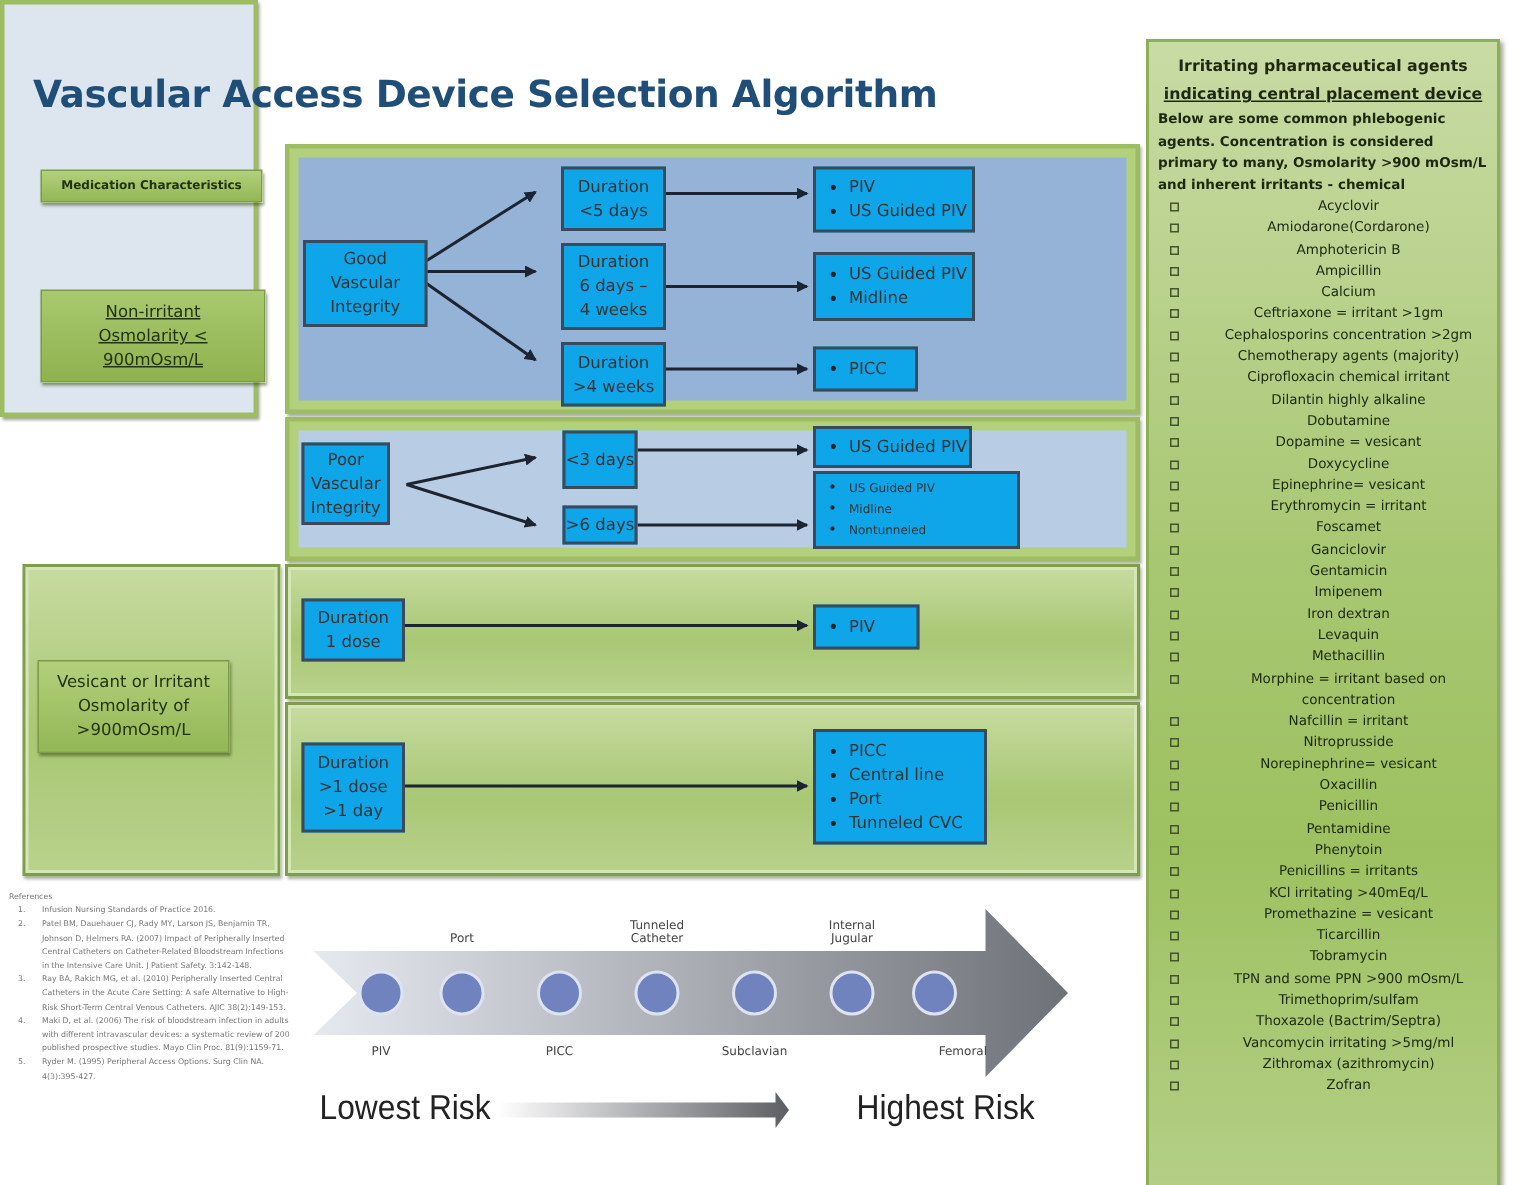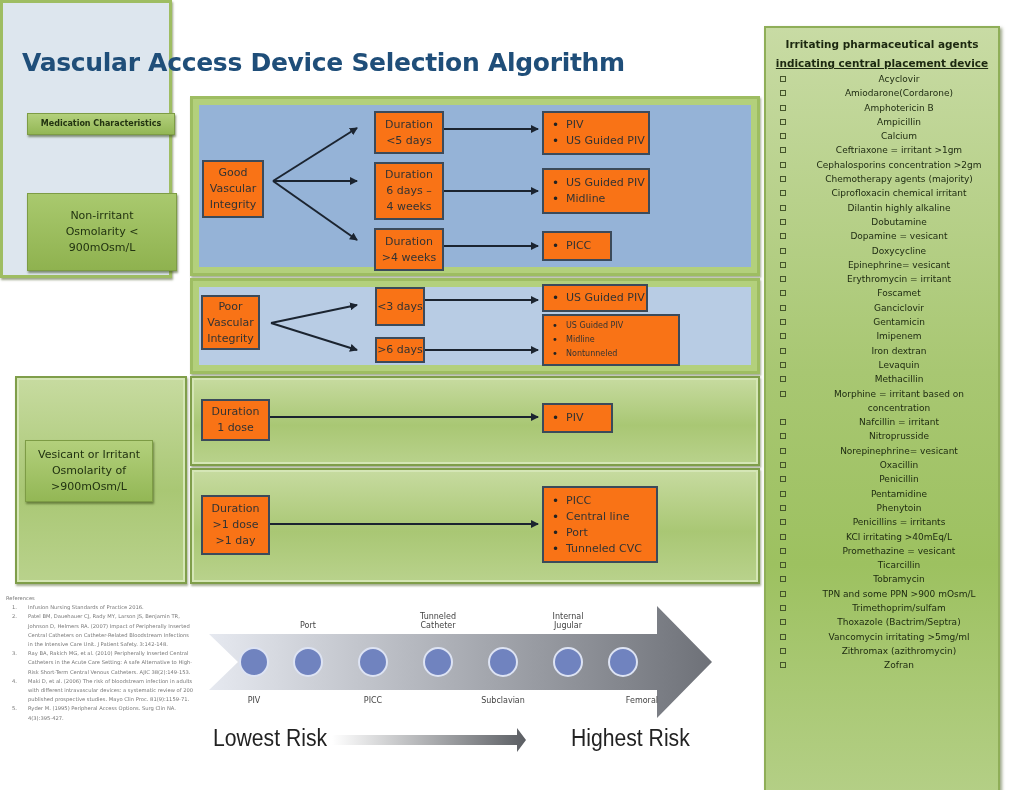--- a/index.html
+++ b/index.html
@@ -37,21 +37,21 @@
   .blue-panel-inner { position: absolute; left: 6px; top: 6px; right: 6px; bottom: 6px; }
   .good-panel { left: 190px; top: 96px; width: 570px; height: 180px; }
   .good-panel .blue-panel-inner { background: #95b3d7; }
   .poor-panel { left: 190px; top: 278px; width: 570px; height: 96px; }
   .poor-panel .blue-panel-inner { background: #b8cce4; }
 
   .dose1-panel { left: 190px; top: 376px; width: 570px; height: 90px; }
   .dosen-panel { left: 190px; top: 468px; width: 570px; height: 116px; }
 
   .box {
-    position: absolute; background: #f97316; border: 2px solid #3b4a5a;
+    position: absolute; background: #0ea5e9; border: 2px solid #3b4a5a;
     display: flex; align-items: center; justify-content: center; text-align: center;
     font-size: 11px; line-height: 16px; color: #333;
   }
   .box.list { justify-content: flex-start; padding-left: 8px; text-align: left; }
   .box ul { list-style: none; }
   .box li { position: relative; padding-left: 14px; }
   .box li::before { content: "•"; position: absolute; left: 0; top: 0; font-size: 12px; color: #222; }
   .box.tiny { font-size: 8px; line-height: 14px; }
   .box.tiny li::before { font-size: 10px; }
 
@@ -82,21 +82,21 @@
   .risk-lbl { position: absolute; font-size: 8px; color: #444; text-align: center; line-height: 9px; }
   .risk-big { position: absolute; font-family: "Liberation Sans", sans-serif; font-size: 23px; color: #222; transform: scaleX(0.92); transform-origin: left; }
 </style>
 </head>
 <body>
 
 <div class="title">Vascular Access Device Selection Algorithm</div>
 
 <div class="med-char-panel"></div>
 <div class="label-green small" style="left:27px; top:113px; width:148px; height:22px;">Medication Characteristics</div>
-<div class="label-green" id="nonirritant" style="left:27px; top:193px; width:150px; height:78px; background:linear-gradient(180deg,#a9c96e 0%,#8fb24f 100%);">
+<div class="label-green" id="nonirritant" style="left:27px; top:193px; width:150px; height:62px; background:linear-gradient(180deg,#a9c96e 0%,#8fb24f 100%);text-decoration:underline;">
     <div>
       <div>Non-irritant</div>
       <div>Osmolarity &lt;</div>
       <div>900mOsm/L</div>
     </div>
   </div>
 
 <div class="gpanel ves-panel"></div>
 <div class="label-green" id="vesicant" style="left:25px; top:440px; width:128px; height:62px;">
     <div>
@@ -135,21 +135,21 @@
     <line x1="271" y1="323" x2="357" y2="305" marker-end="url(#ah)"></line>
     <line x1="271" y1="323" x2="357" y2="350" marker-end="url(#ah)"></line>
     <line x1="425" y1="300" x2="538" y2="300" marker-end="url(#ah)"></line>
     <line x1="425" y1="350" x2="538" y2="350" marker-end="url(#ah)"></line>
 
     <line x1="270" y1="417" x2="538" y2="417" marker-end="url(#ah)"></line>
     <line x1="270" y1="524" x2="538" y2="524" marker-end="url(#ah)"></line>
   </g>
 </svg>
 
-<div class="box" id="good-label" style="left:202px; top:160px; width:62px; height:58px;">
+<div class="box" id="good-label" style="left:202px; top:160px; width:83px; height:58px;">
     <div>
       <div>Good</div>
       <div>Vascular</div>
       <div>Integrity</div>
     </div>
   </div>
 <div class="box" id="g-d0" style="left:374px; top:111px; width:70px; height:43px;">
     <div>
       <div>Duration</div>
       <div>&lt;5 days</div>
@@ -295,20 +295,21 @@
       <div class="risk-lbl" style="left: 273px; width: 70px; top: 96px;">Subclavian</div>
       <div class="risk-lbl" style="left: 393px; width: 70px; top: 96px; text-align: right;">Femoral</div>
     </div>
   <div class="risk-big" style="left:18px; top:125px;">Lowest  Risk</div>
   <div class="risk-big" style="left:376px; top:125px;">Highest Risk</div>
 </div>
 
 <div class="agents-panel">
   <div class="agents-title">Irritating pharmaceutical agents</div>
   <div class="agents-sub">indicating central placement device</div>
+  <div class="agents-intro">Below are some common phlebogenic agents. Concentration is considered primary to many, Osmolarity &gt;900 mOsm/L and inherent irritants - chemical</div>
   <ul class="agents-list" id="agents-list">
       <li><span class="cb"></span><span>Acyclovir</span></li>
       <li><span class="cb"></span><span>Amiodarone(Cordarone)</span></li>
       <li><span class="cb"></span><span>Amphotericin B</span></li>
       <li><span class="cb"></span><span>Ampicillin</span></li>
       <li><span class="cb"></span><span>Calcium</span></li>
       <li><span class="cb"></span><span>Ceftriaxone = irritant &gt;1gm</span></li>
       <li><span class="cb"></span><span>Cephalosporins concentration &gt;2gm</span></li>
       <li><span class="cb"></span><span>Chemotherapy agents (majority)</span></li>
       <li><span class="cb"></span><span>Ciprofloxacin chemical irritant</span></li>

